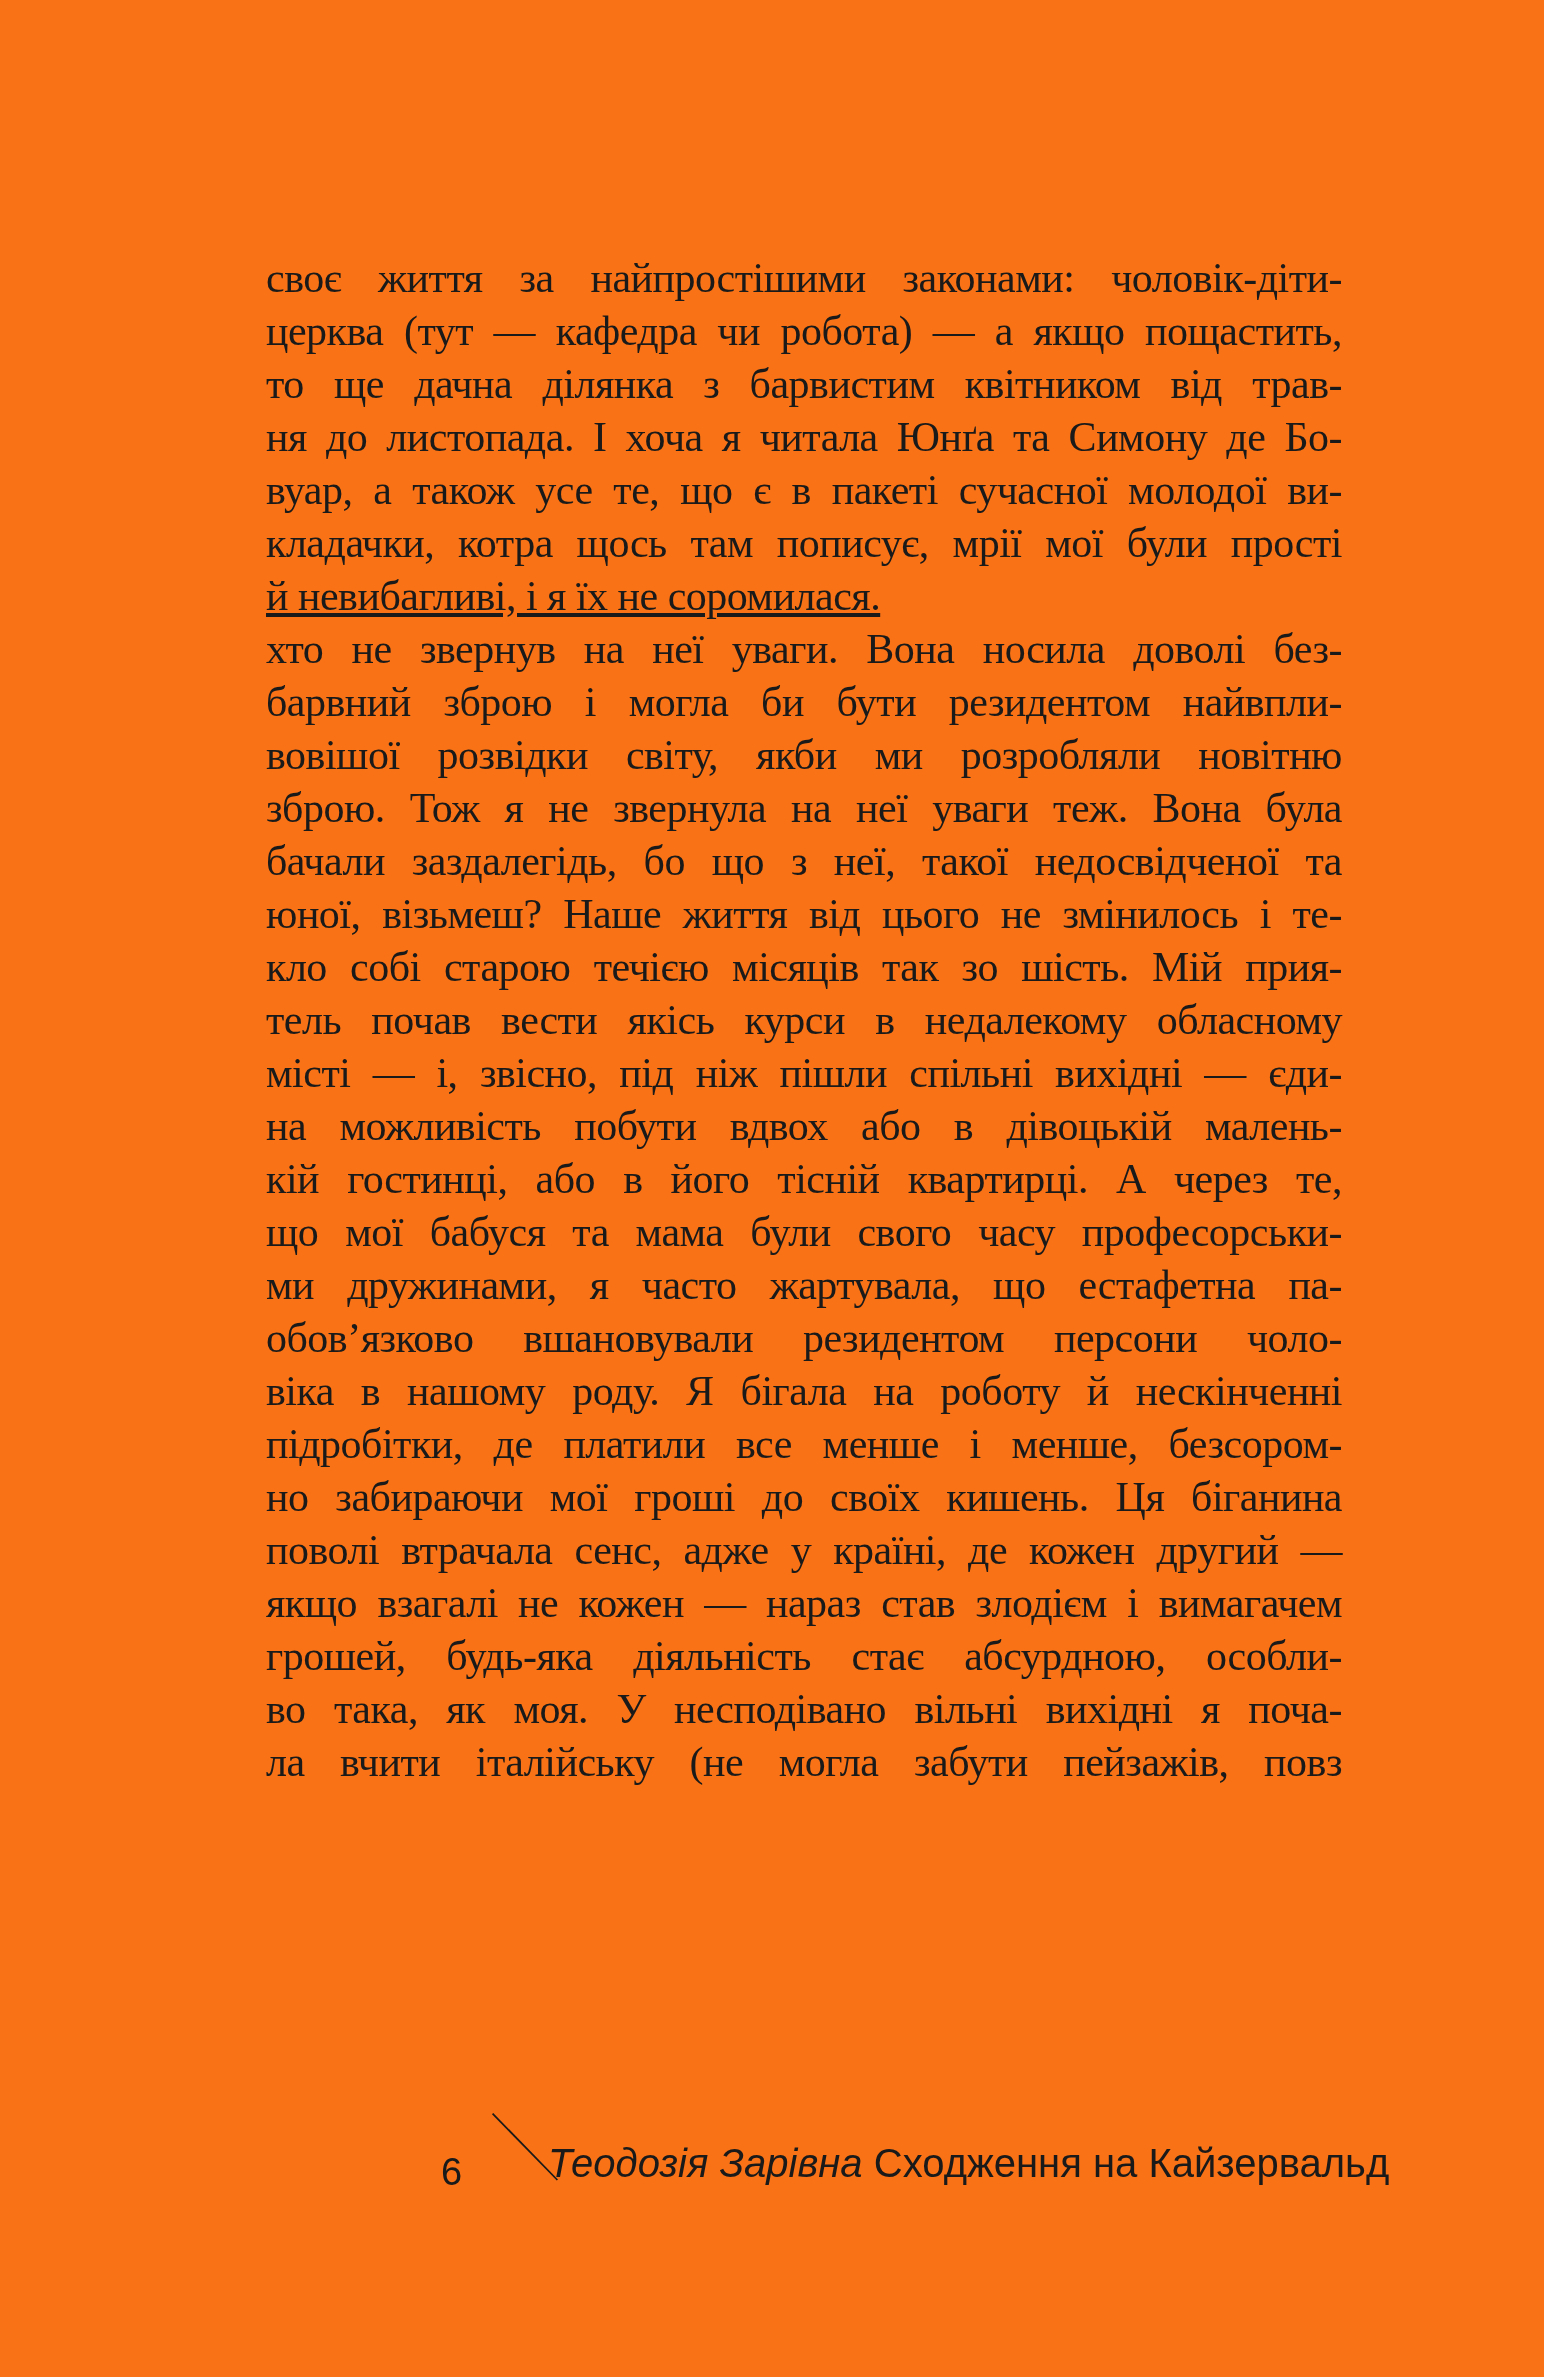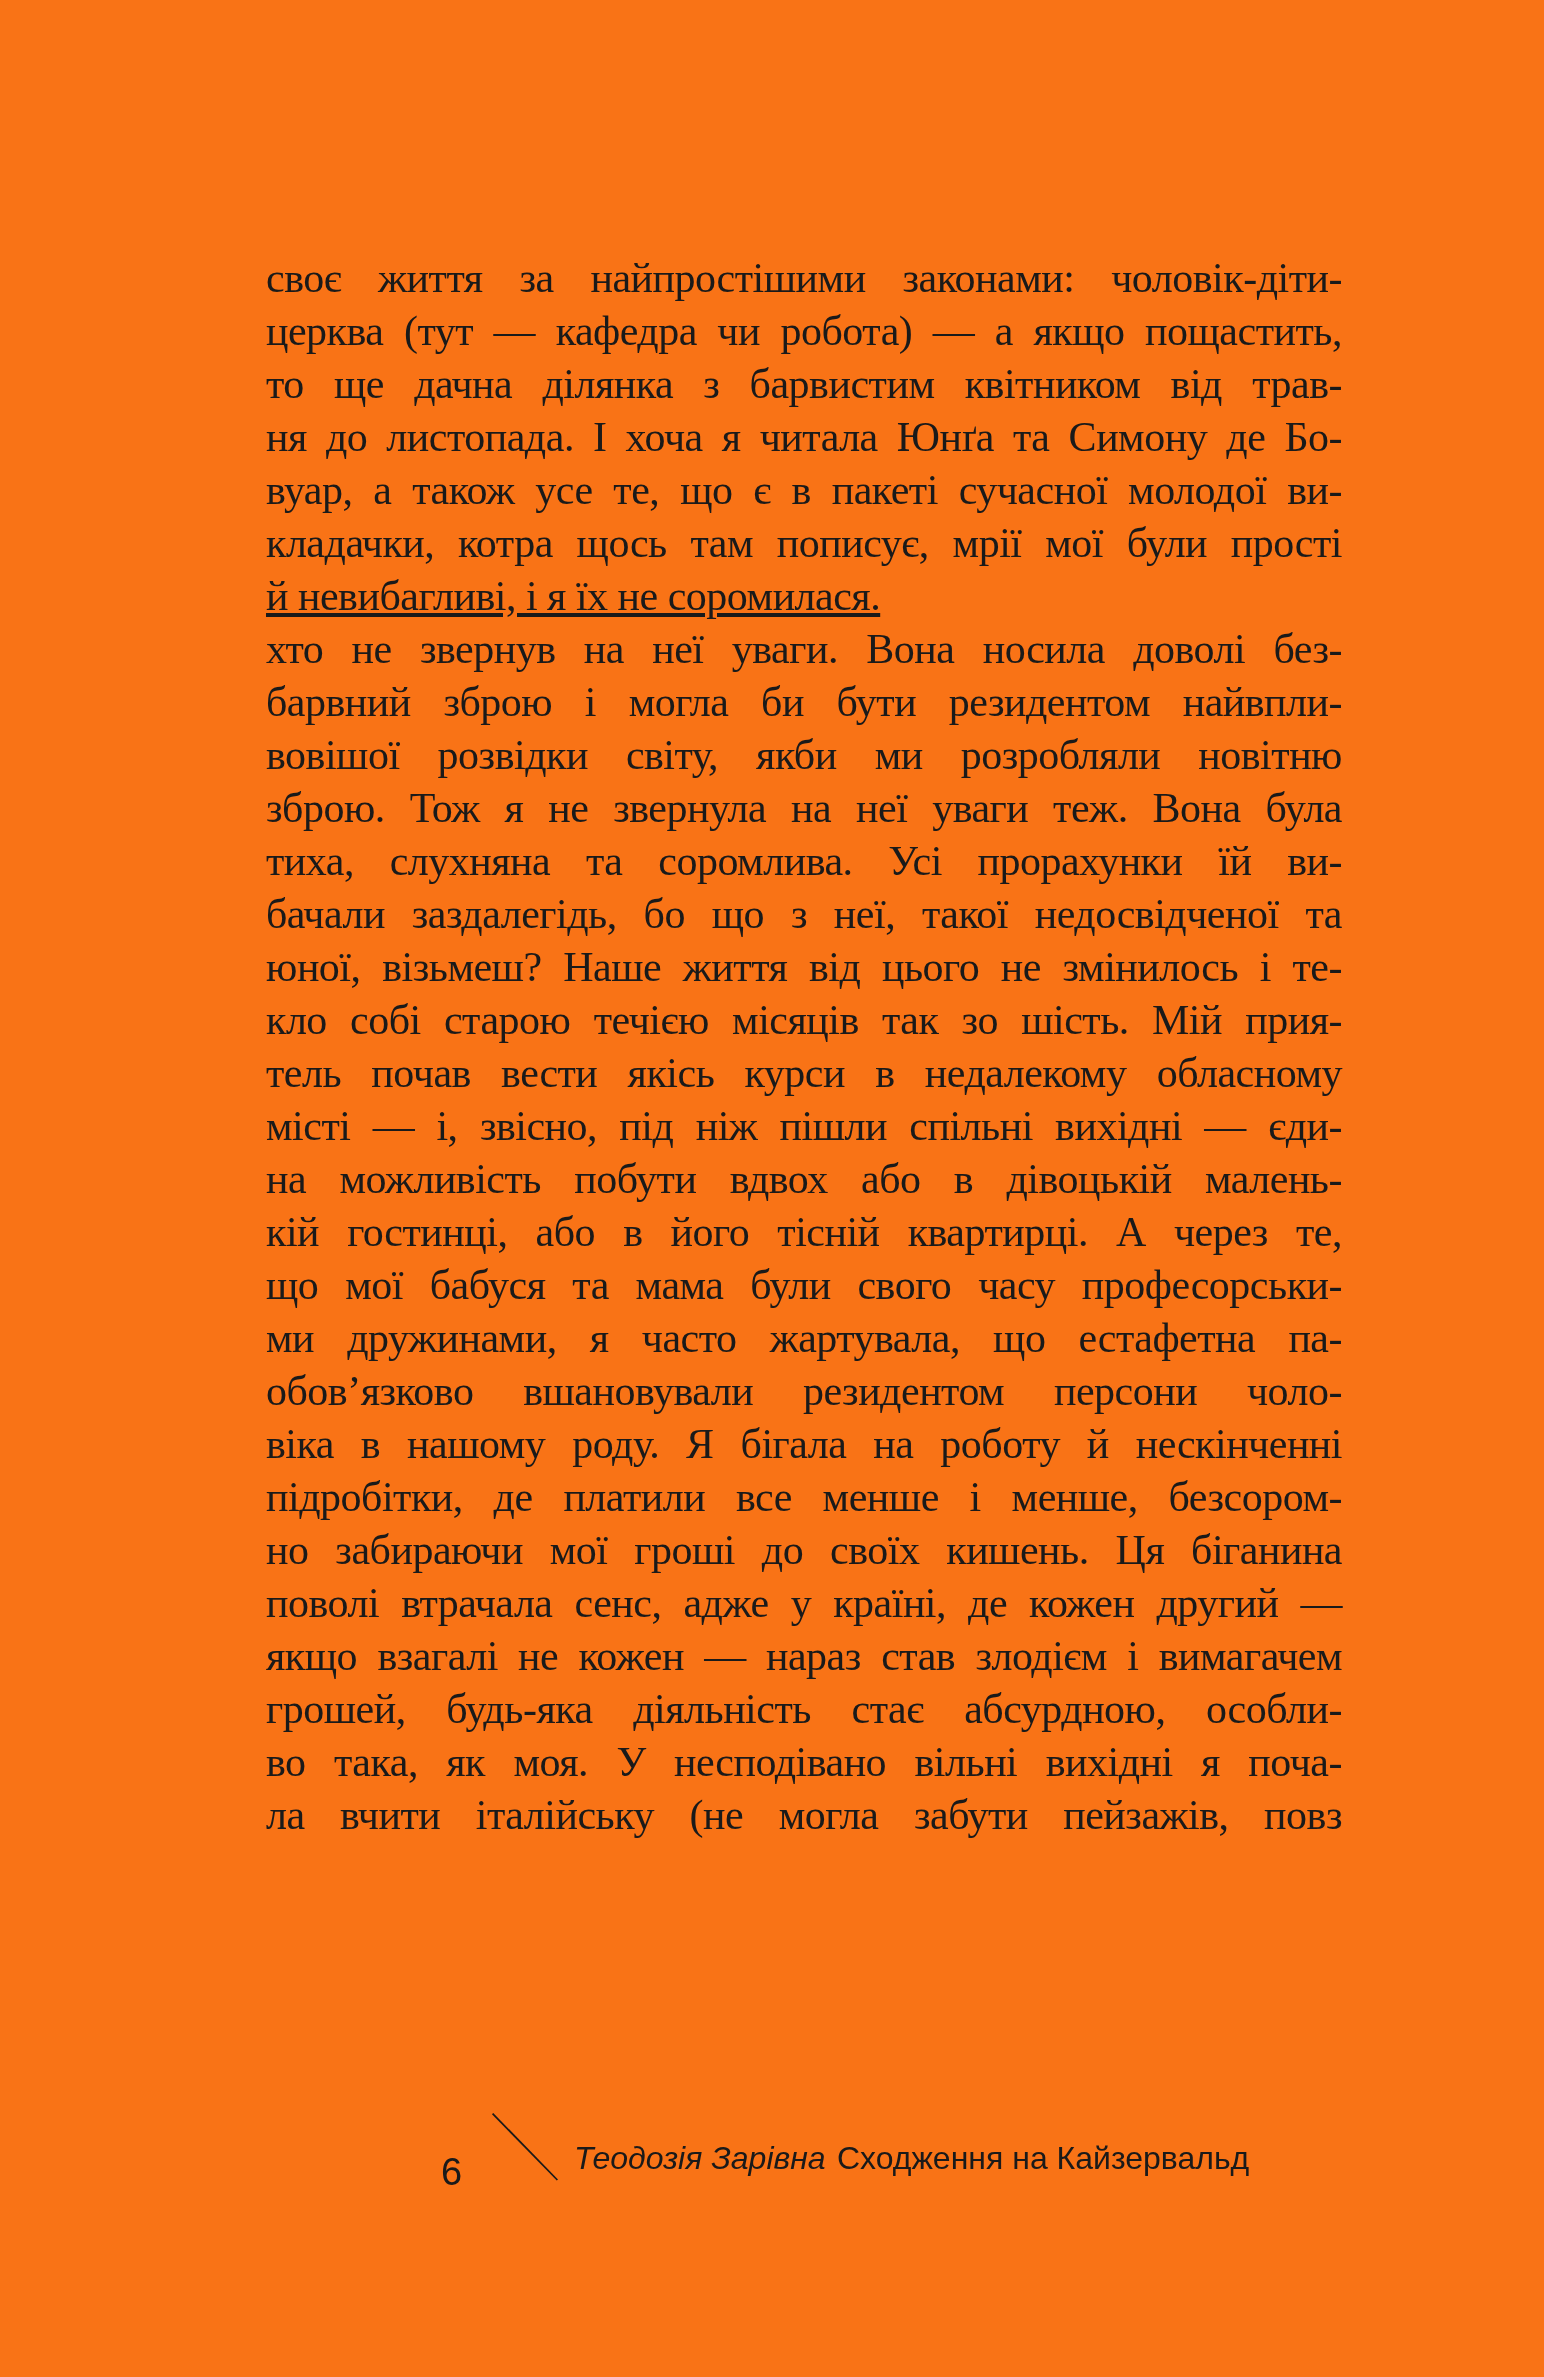--- a/index.html
+++ b/index.html
@@ -33,23 +33,23 @@
   .page-number {
     position: absolute;
     left: 441px; top: 2153px;
     font-family: "Liberation Sans", "DejaVu Sans", sans-serif;
     font-size: 38px;
     color: #1a1a1a;
     line-height: 1;
   }
   .running-footer {
     position: absolute;
-    left: 574px; top: 2139px;
+    left: 548px; top: 2139px;
     font-family: "Liberation Sans", "DejaVu Sans", sans-serif;
-    font-size: 32px;
+    font-size: 40px;
     color: #1a1a1a;
     line-height: 1.2;
     white-space: nowrap;
   }
   .running-footer .author { font-style: italic; margin-right: 11.3px; }
 </style>
 </head>
 <body>
 
 <div class="page">
@@ -60,21 +60,20 @@
     <span class="line">то ще дачна ділянка з барвистим квітником від трав-</span>
     <span class="line">ня до листопада. І хоча я читала Юнґа та Симону де Бо-</span>
     <span class="line">вуар, а також усе те, що є в пакеті сучасної молодої ви-</span>
     <span class="line">кладачки, котра щось там пописує, мрії мої були прості</span>
     <span class="line last">й невибагливі, і я їх не соромилася.</span>
 
     <span class="line">хто не звернув на неї уваги. Вона носила доволі без-</span>
     <span class="line">барвний зброю і могла би бути резидентом найвпли-</span>
     <span class="line">вовішої розвідки світу, якби ми розробляли новітню</span>
     <span class="line">зброю. Тож я не звернула на неї уваги теж. Вона була</span>
-    <span class="line">тиха, слухняна та сором­лива. Усі прорахунки їй ви-</span>
     <span class="line">бачали заздалегідь, бо що з неї, такої недосвідченої та</span>
     <span class="line">юної, візьмеш? Наше життя від цього не змінилось і те-</span>
     <span class="line">кло собі старою течією місяців так зо шість. Мій прия-</span>
     <span class="line">тель почав вести якісь курси в недалекому обласному</span>
     <span class="line">місті — і, звісно, під ніж пішли спільні вихідні — єди-</span>
     <span class="line">на можливість побути вдвох або в дівоцькій малень-</span>
     <span class="line">кій гостинці, або в його тісній квартирці. А через те,</span>
     <span class="line">що мої бабуся та мама були свого часу професорськи-</span>
     <span class="line">ми дружинами, я часто жартувала, що естафетна па-</span>
     <span class="line">обов’язково вшановували резидентом персони чоло-</span>

